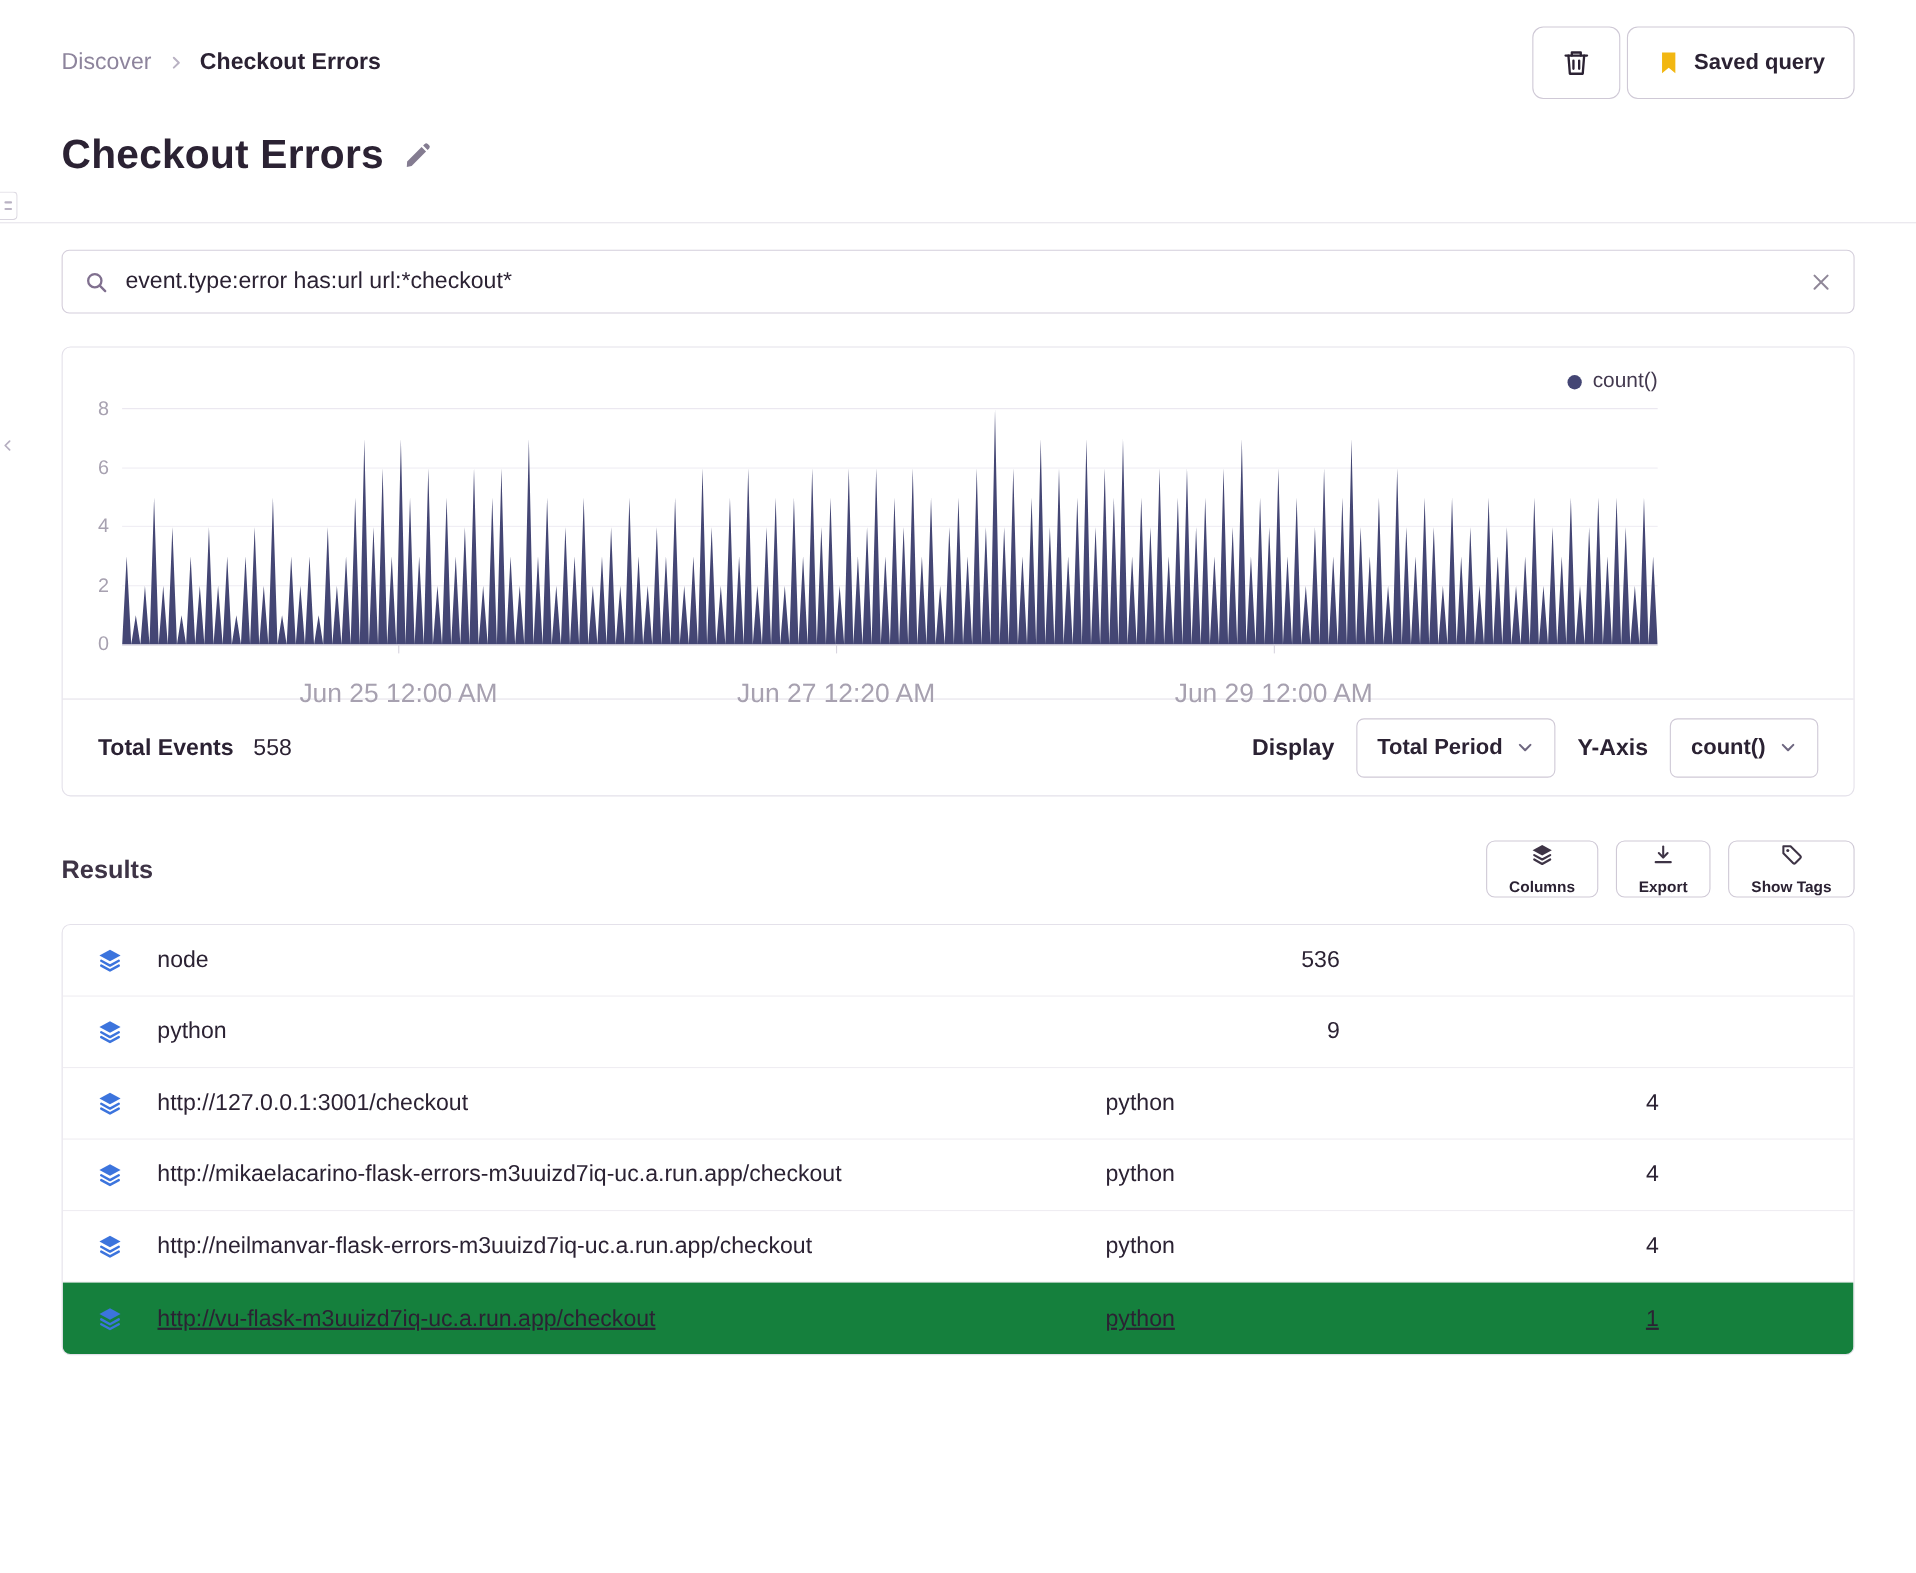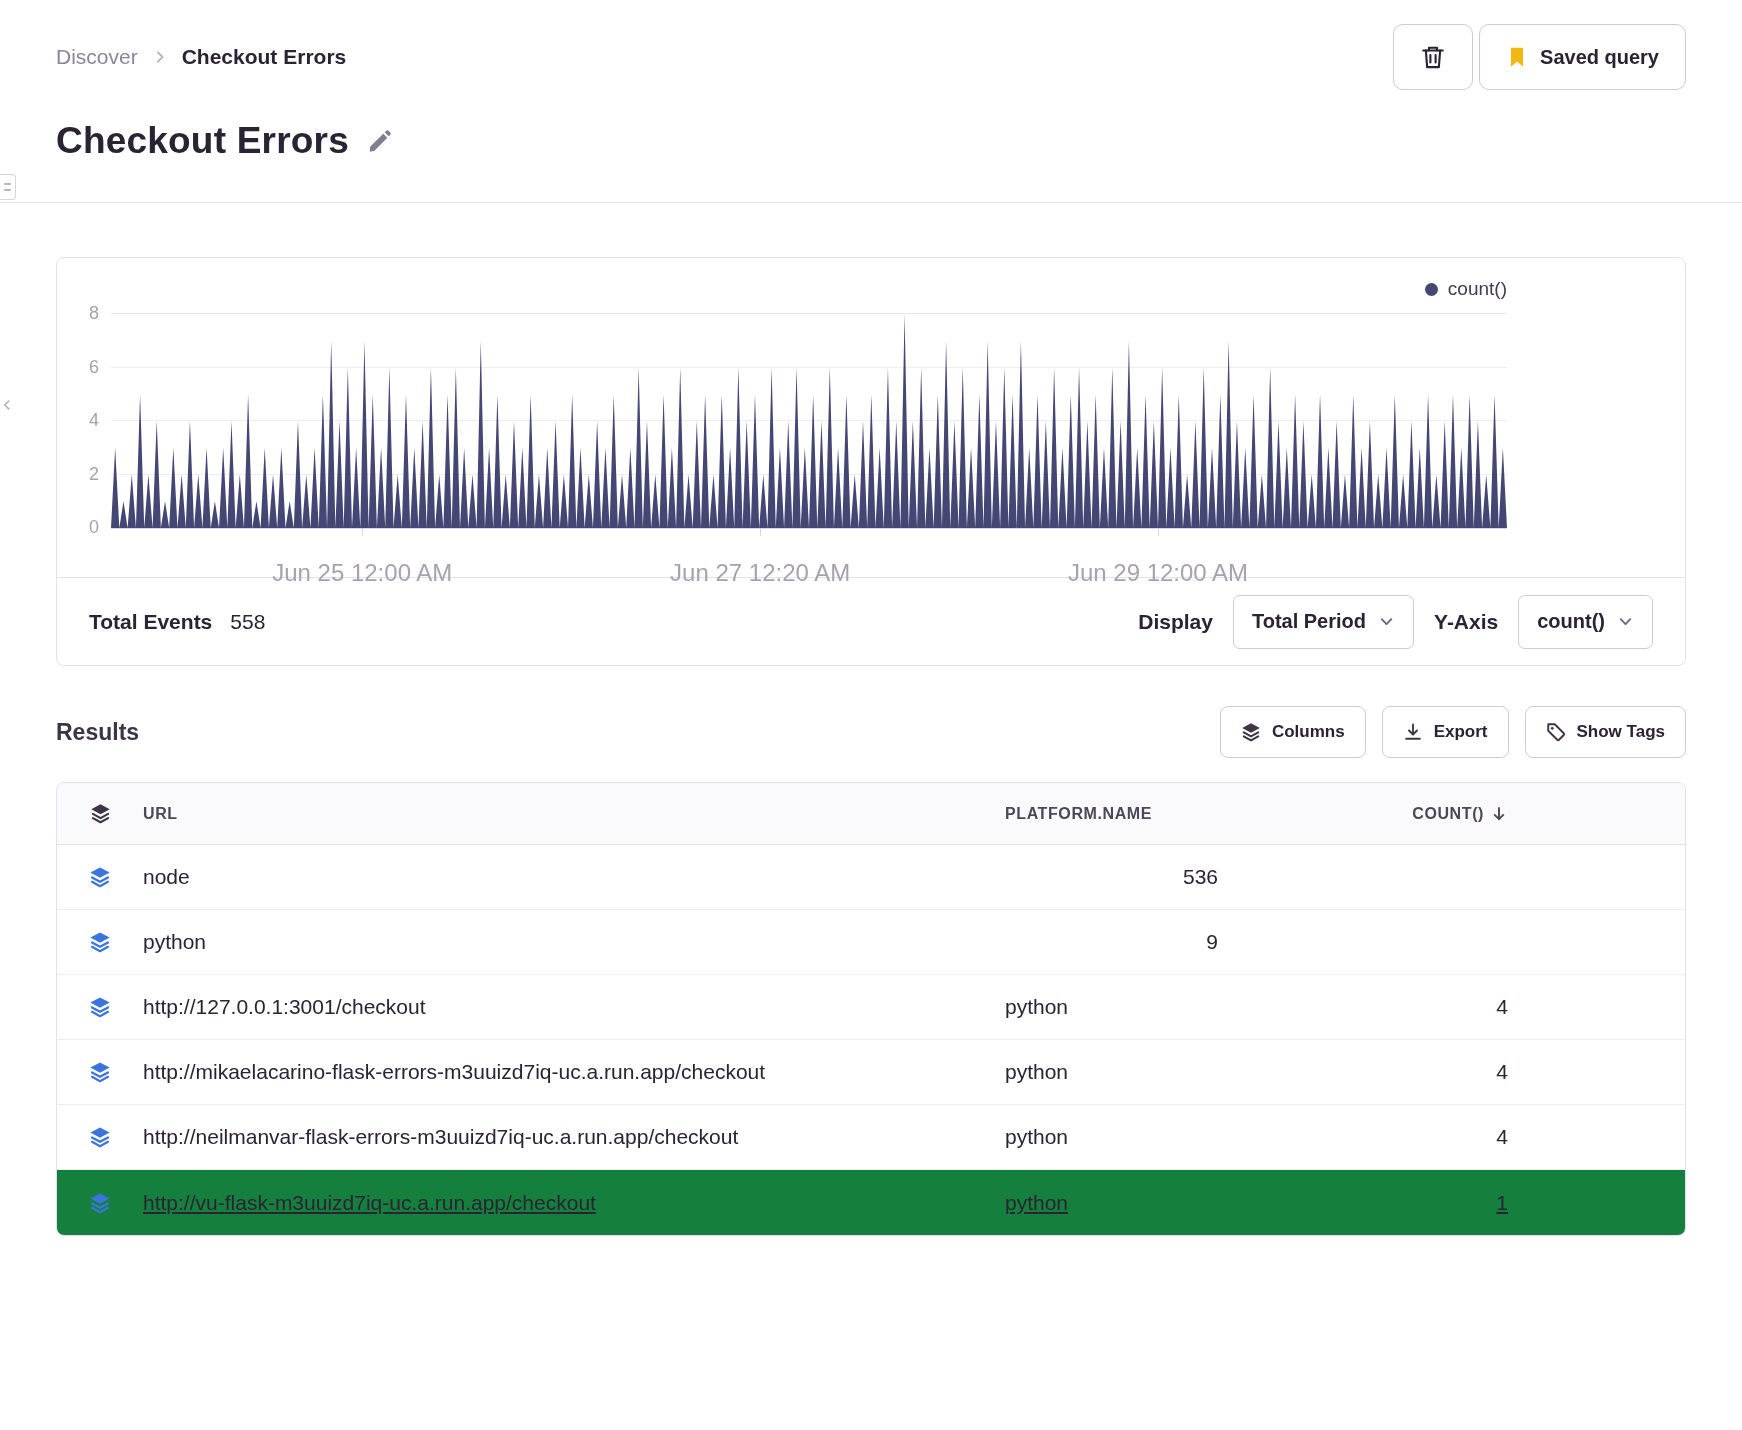--- a/index.html
+++ b/index.html
@@ -87,21 +87,21 @@
   .totals{display:flex;align-items:center;gap:18px;font-size:21px;}
   .lbl-bold{font-weight:700;color:var(--ink);}
   .controls{display:flex;align-items:center;gap:20px;font-size:21px;}
   .btn.dropdown{height:54px;padding:0 18px;font-size:20px;font-weight:600;border-radius:7px;gap:12px;}
   .chev{color:#6e6780;}
 
   
   .results-header{margin-top:40px;display:flex;align-items:center;justify-content:space-between;}
   .results-header h2{font-size:23px;font-weight:700;color:#3e3446;}
   .results-actions{display:flex;align-items:center;gap:16px;}
-  .btn.sm{height:52px;padding:0 20px;font-size:17px;border-radius:8px;gap:11px;}
+  .btn.sm{height:52px;padding:0 20px;font-size:14px;border-radius:8px;gap:11px;flex-direction:column;}
   .btn.sm .ic{color:#3e3446;}
 
   .table{margin-top:24px;border:1px solid var(--panel-border);border-radius:8px;overflow:hidden;background:#fff;}
   .t-head,.t-row{display:grid;grid-template-columns:86px 1fr 390px 290px;align-items:center;}
   .t-head{height:62px;background:#fafafc;border-bottom:1px solid var(--panel-border);}
   .th{font-size:16px;font-weight:700;letter-spacing:.6px;color:#4c4658;}
   .icon-cell{display:flex;justify-content:center;}
   .head-stack{color:#3e3446;cursor:pointer;}
   .cell.count{display:flex;justify-content:flex-end;align-items:center;gap:6px;padding-right:177px;}
   .sort-icon{color:#4c4658;display:flex;}
@@ -218,20 +218,33 @@
       <span class="pencil">
         <svg class="ic" width="25" height="25">
             <use href="#i-pencil"></use>
           </svg>
       </span>
     </div>
   </header>
 
   <main class="content">
 
+    <div class="search-bar">
+      <span class="search-icon">
+        <svg class="ic" width="21" height="21">
+            <use href="#i-search"></use>
+          </svg>
+      </span>
+      <input spellcheck="false" value="event.type:error has:url url:*checkout*" style="">
+      <span class="clear-btn">
+        <svg class="ic" width="19" height="19">
+            <use href="#i-x"></use>
+          </svg>
+      </span>
+    </div>
 
     <section class="chart-panel">
       <div class="legend">
         <span class="legend-dot"></span>
         <span>count()</span>
       </div>
       <div class="chart-wrap">
         <div class="chart-area">
           <div class="gridlines" id="gridlines">
               <div class="gridline" style="bottom: 25%;"></div>
@@ -311,37 +324,20 @@
             <svg class="ic" width="20" height="20">
                 <use href="#i-tag"></use>
               </svg>
           </span>
           <span>Show Tags</span>
         </button>
       </div>
     </div>
 
     <section class="table">
-      <div class="t-head">
-        <span class="icon-cell head-stack">
-          <svg class="ic" width="21" height="21">
-              <use href="#i-layers"></use>
-            </svg>
-        </span>
-        <span class="th">URL</span>
-        <span class="th">PLATFORM.NAME</span>
-        <span class="th cell count">
-          <span>COUNT()</span>
-          <span class="sort-icon">
-            <svg class="ic" width="18" height="18">
-                <use href="#i-arrow-down"></use>
-              </svg>
-          </span>
-        </span>
-      </div>
 
       <div class="t-row">
         <span class="icon-cell">
             <span class="row-stack">
               <svg class="ic" width="22" height="22">
                 <use href="#i-layers"></use>
               </svg>
             </span>
           </span>
         <span class="cell platform">node</span>

